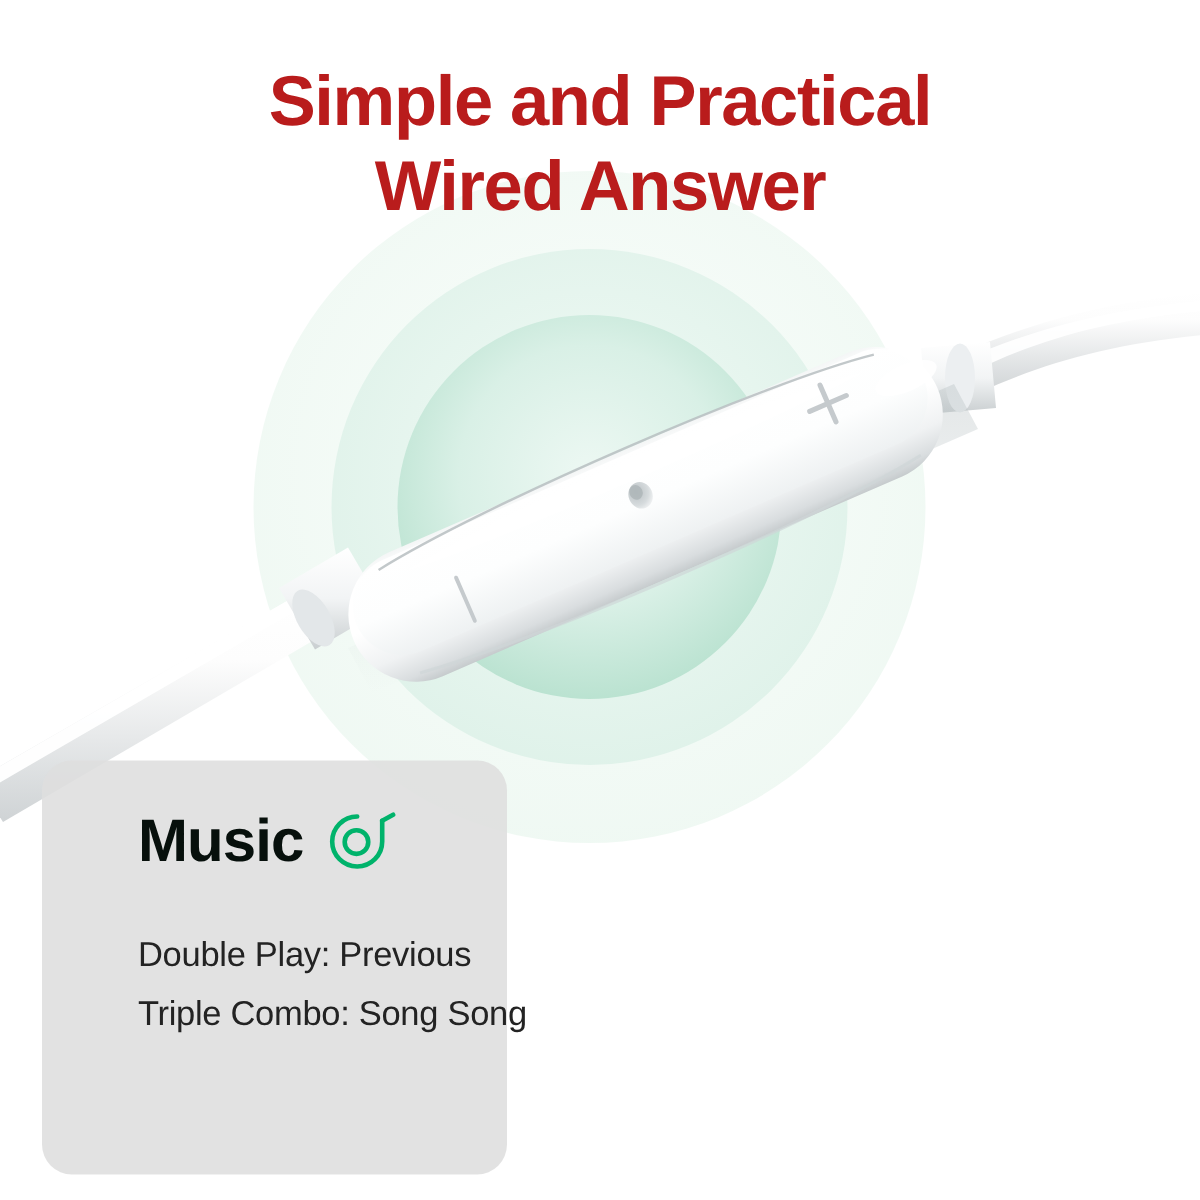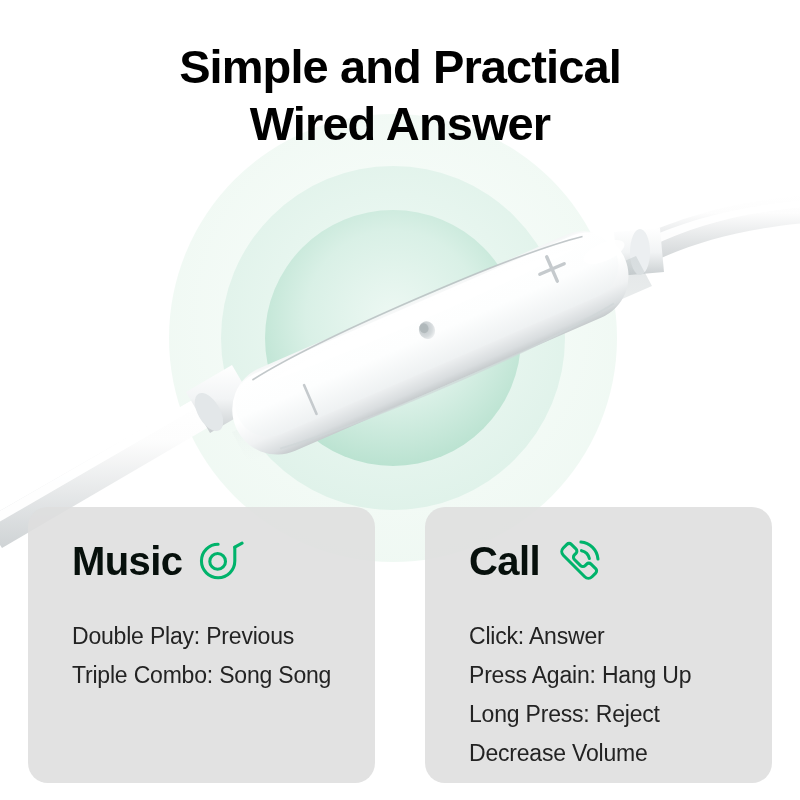--- a/index.html
+++ b/index.html
@@ -37,21 +37,21 @@
     text-align: center;
     z-index: 6;
   }
   .headline-line {
     display: block;
     font-family: "Liberation Sans", sans-serif;
     font-weight: bold;
     font-size: 47px;
     line-height: 57px;
     letter-spacing: -0.9px;
-    color: #000000;
+    color: #b91c1c;
   }
 
   
   .product {
     position: absolute;
     left: 0; top: 0;
     width: 800px; height: 800px;
     z-index: 4;
     pointer-events: none;
   }
@@ -62,26 +62,26 @@
     left: 28px;
     top: 507px;
     width: 744px;
     height: 276px;
     display: flex;
     justify-content: space-between;
     z-index: 8;
   }
   .card {
     position: relative;
-    width: 347px;
+    width: 310px;
     height: 276px;
     box-sizing: border-box;
     border-radius: 20px;
     background: rgba(222, 222, 222, 0.88);
-    padding: 26px 0 0 44px;
+    padding: 26px 0 0 64px;
   }
   .card-head {
     display: flex;
     align-items: center;
     height: 56px;
     gap: 16px;
   }
   .card-title {
     font-family: "Liberation Sans", sans-serif;
     font-weight: bold;
@@ -235,38 +235,15 @@
           <circle cx="20.5" cy="24.4" r="8.2"></circle>
           <path d="M38.4 9.6 L46 5.4"></path>
         </svg>
       </div>
       <div class="card-lines">
         <span class="card-line">Double Play: Previous</span>
         <span class="card-line">Triple Combo: Song Song</span>
       </div>
     </div>
 
-    <div class="card">
-      <div class="card-head">
-        <span class="card-title">Call</span>
-        <svg class="card-icon" viewBox="0 0 48 48" xmlns="http://www.w3.org/2000/svg" fill="none" stroke="#00b36b" stroke-width="3.2" stroke-linecap="round" stroke-linejoin="round">
-          <path d="M11.4 6.6 L7.6 10.4 A5.4 5.4 0 0 0 7.6 18 L30 40.4
-                   A5.4 5.4 0 0 0 37.6 40.4 L41.4 36.6
-                   A3.2 3.2 0 0 0 41.4 32 L36.6 27.2
-                   A3.2 3.2 0 0 0 32 27.2 L30.4 28.8
-                   A3.4 3.4 0 0 1 25.6 28.8 L19.2 22.4
-                   A3.4 3.4 0 0 1 19.2 17.6 L20.8 16
-                   A3.2 3.2 0 0 0 20.8 11.4 L16 6.6
-                   A3.2 3.2 0 0 0 11.4 6.6 Z"></path>
-          <path d="M26.6 13.2 A10.6 10.6 0 0 1 34.8 21.4"></path>
-          <path d="M26 4.2 A19.4 19.4 0 0 1 43.8 22"></path>
-        </svg>
-      </div>
-      <div class="card-lines">
-        <span class="card-line">Click: Answer</span>
-        <span class="card-line">Press Again: Hang Up</span>
-        <span class="card-line">Long Press: Reject</span>
-        <span class="card-line">Decrease Volume</span>
-      </div>
-    </div>
 
   </div>
 </div>
 
 </body></html>

